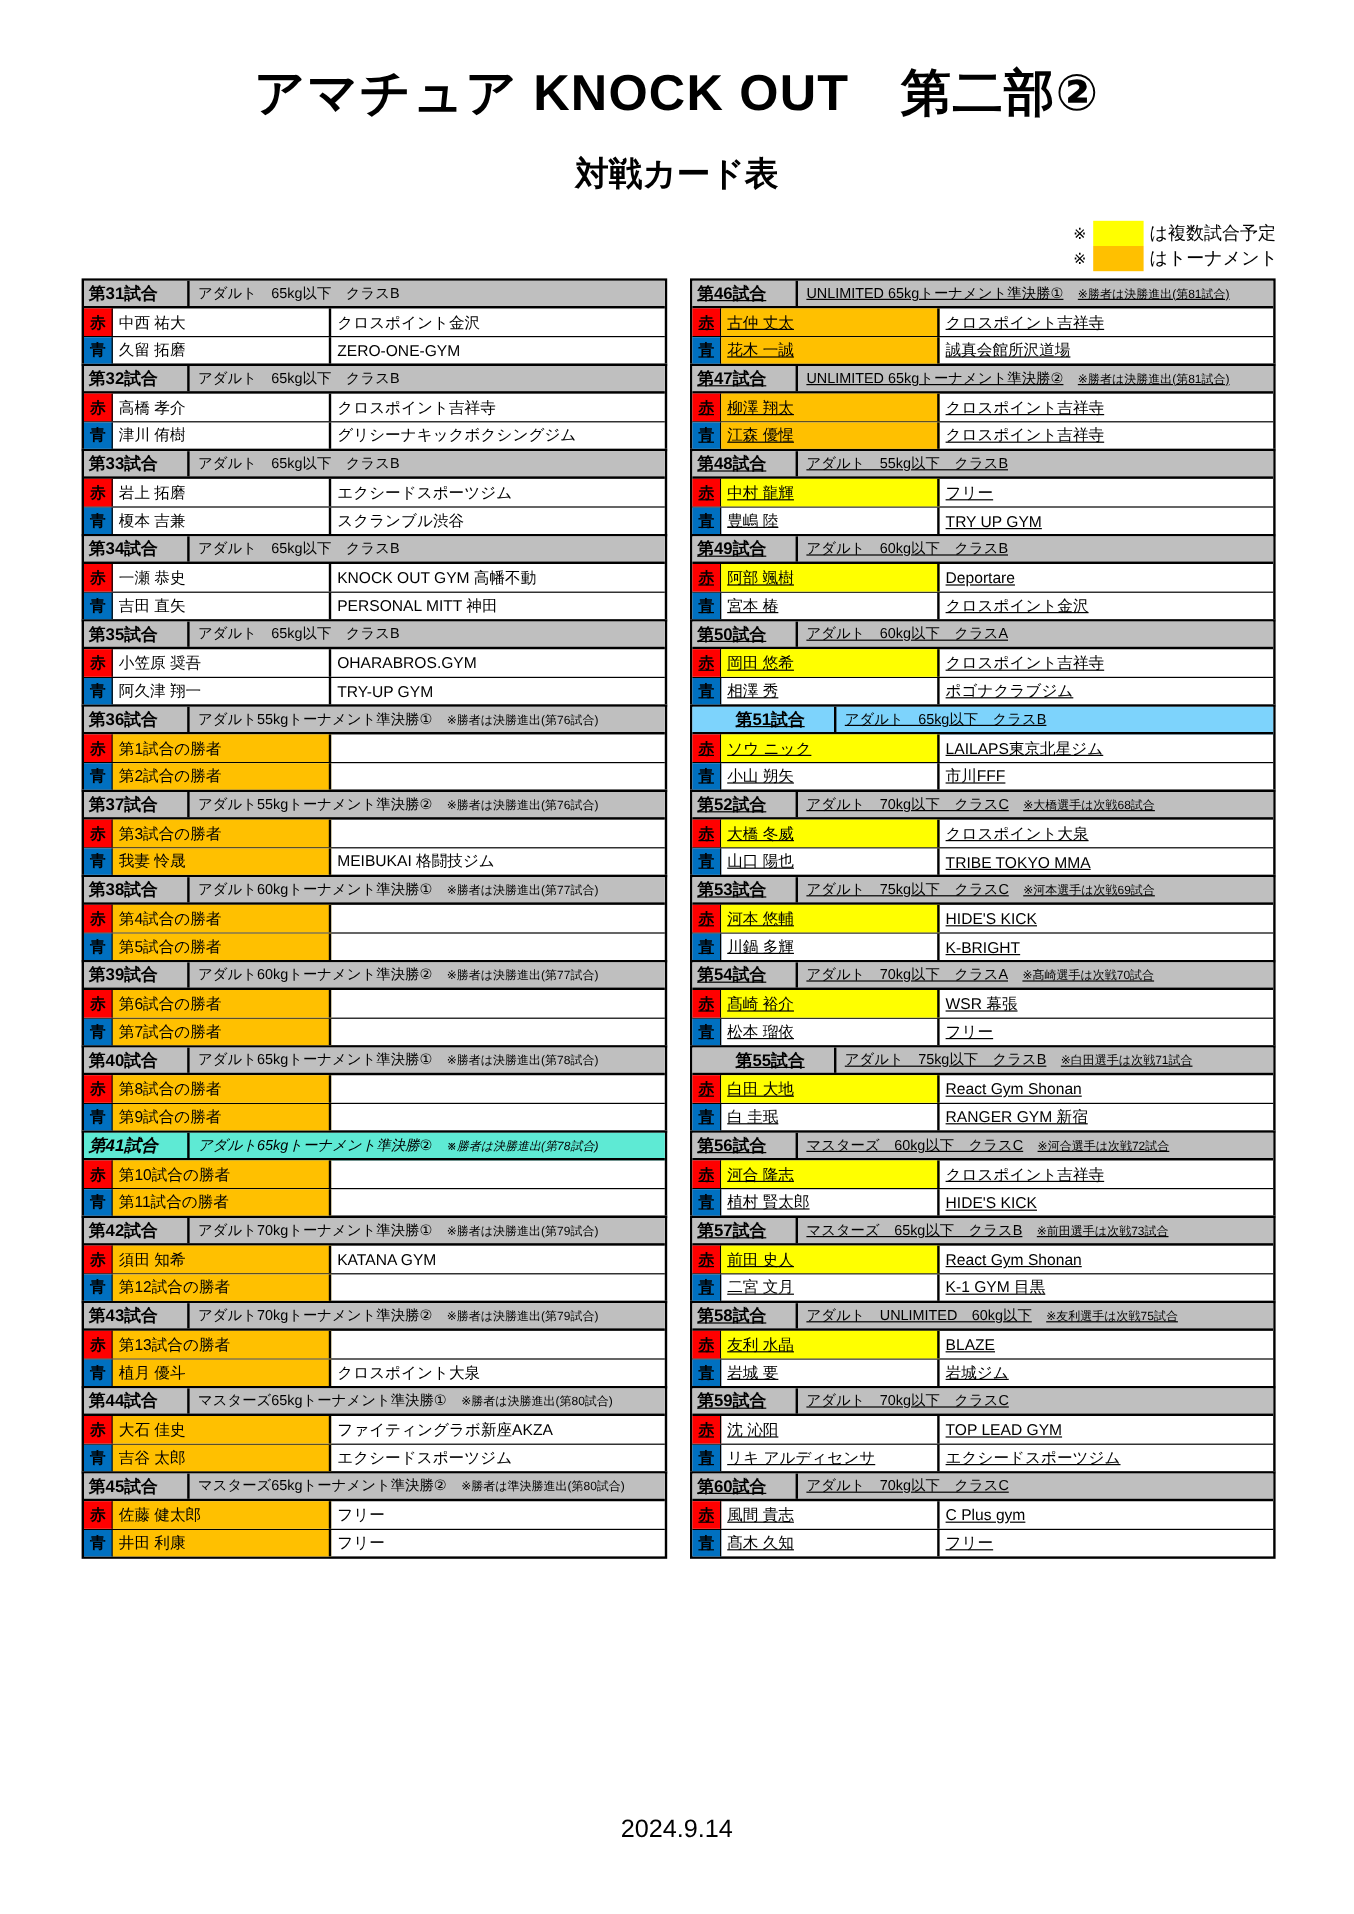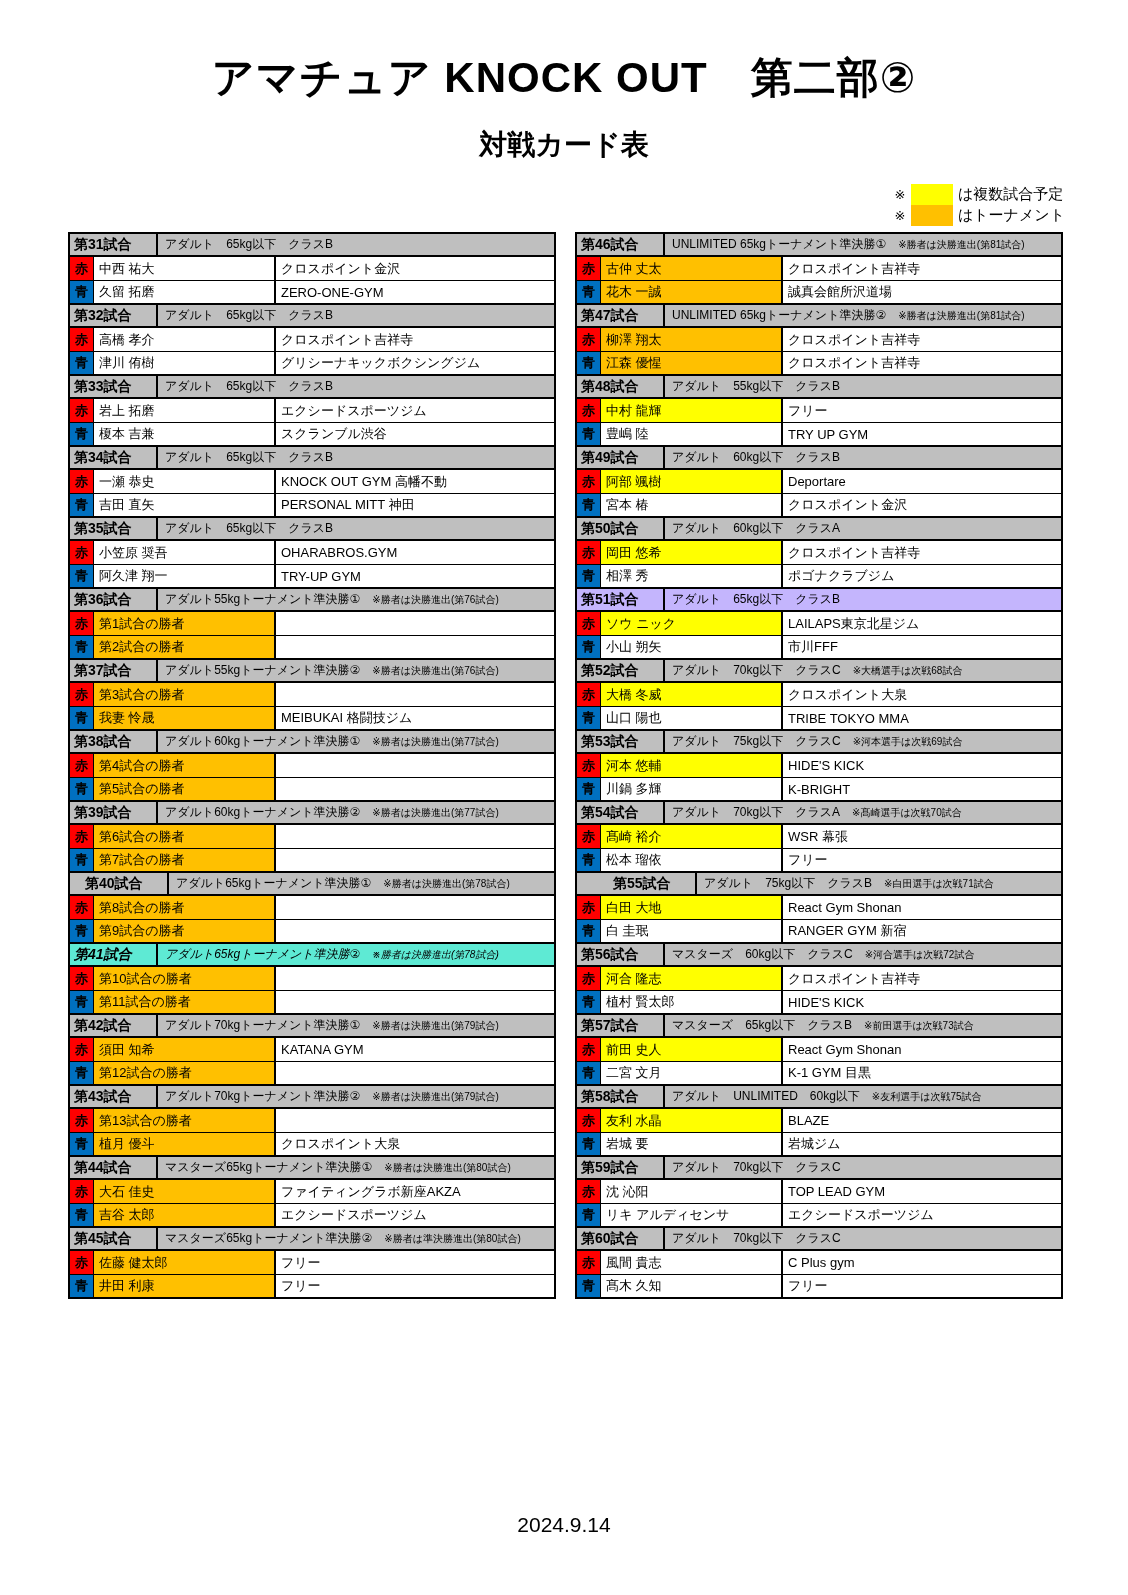--- a/index.html
+++ b/index.html
@@ -12,21 +12,21 @@
                    font-size:28px; font-weight:bold; }
 
   .legend { position:absolute; top:184px; right:63px; }
   .legend-row { display:flex; align-items:center; height:21px; }
   .legend-mark { width:22px; text-align:center; font-size:13px; }
   .legend-swatch { width:42px; height:21px; display:inline-block; }
   .legend-label { font-size:15px; margin-left:5px; white-space:nowrap; }
 
   .col { position:absolute; top:232px; width:488px; }
   #col-left { left:68px; }
-  #col-right { left:575px; }
+  #col-right { left:575px;text-decoration:underline; }
 
   .match { border:2px solid #000; background:#fff; }
   .match + .match { margin-top:-2px; }
 
   .mrow { display:flex; height:23px; box-sizing:border-box; align-items:stretch; }
   .mrow.header { background:#BFBFBF; border-bottom:2px solid #000; }
   .no-cell { width:88px; border-right:2px solid #000; box-sizing:border-box;
              font-weight:bold; font-size:14px; display:flex; align-items:center;
              padding:0 4px; white-space:nowrap; overflow:hidden; }
   .class-cell { flex:1; display:flex; align-items:center; padding:0 7px; gap:12px;
@@ -227,21 +227,21 @@
         <div class="name-cell" style="background-color: rgb(255, 192, 0);">第6試合の勝者</div>
         <div class="gym-cell"></div>
       </div>
       <div class="mrow fighter">
         <div class="corner" style="background-color: rgb(0, 112, 192);">青</div>
         <div class="name-cell" style="background-color: rgb(255, 192, 0);">第7試合の勝者</div>
         <div class="gym-cell"></div>
       </div>
     </div>
     <div class="match">
-      <div class="mrow header" style="background-color: rgb(191, 191, 191); padding-left: 11px;">
+      <div class="mrow header" style="background-color: rgb(191, 191, 191);">
         <div class="no-cell">第40試合</div>
         <div class="class-cell">
           <span class="class-text">アダルト65kgトーナメント準決勝①</span>
           <span class="class-note">※勝者は決勝進出(第78試合)</span>
         </div>
       </div>
       <div class="mrow fighter">
         <div class="corner" style="background-color: rgb(255, 0, 0);">赤</div>
         <div class="name-cell" style="background-color: rgb(255, 192, 0);">第8試合の勝者</div>
         <div class="gym-cell"></div>
@@ -435,21 +435,21 @@
         <div class="name-cell" style="background-color: rgb(255, 255, 0);">岡田 悠希</div>
         <div class="gym-cell">クロスポイント吉祥寺</div>
       </div>
       <div class="mrow fighter">
         <div class="corner" style="background-color: rgb(0, 112, 192);">青</div>
         <div class="name-cell">相澤 秀</div>
         <div class="gym-cell">ポゴナクラブジム</div>
       </div>
     </div>
     <div class="match">
-      <div class="mrow header" style="background-color: #c4b5fd;">
+      <div class="mrow header" style="background-color: #7dd3fc; padding-left: 32px;">
         <div class="no-cell">第51試合</div>
         <div class="class-cell">
           <span class="class-text">アダルト　65kg以下　クラスB</span>
         </div>
       </div>
       <div class="mrow fighter">
         <div class="corner" style="background-color: rgb(255, 0, 0);">赤</div>
         <div class="name-cell" style="background-color: rgb(255, 255, 0);">ソウ ニック</div>
         <div class="gym-cell">LAILAPS東京北星ジム</div>
       </div>

